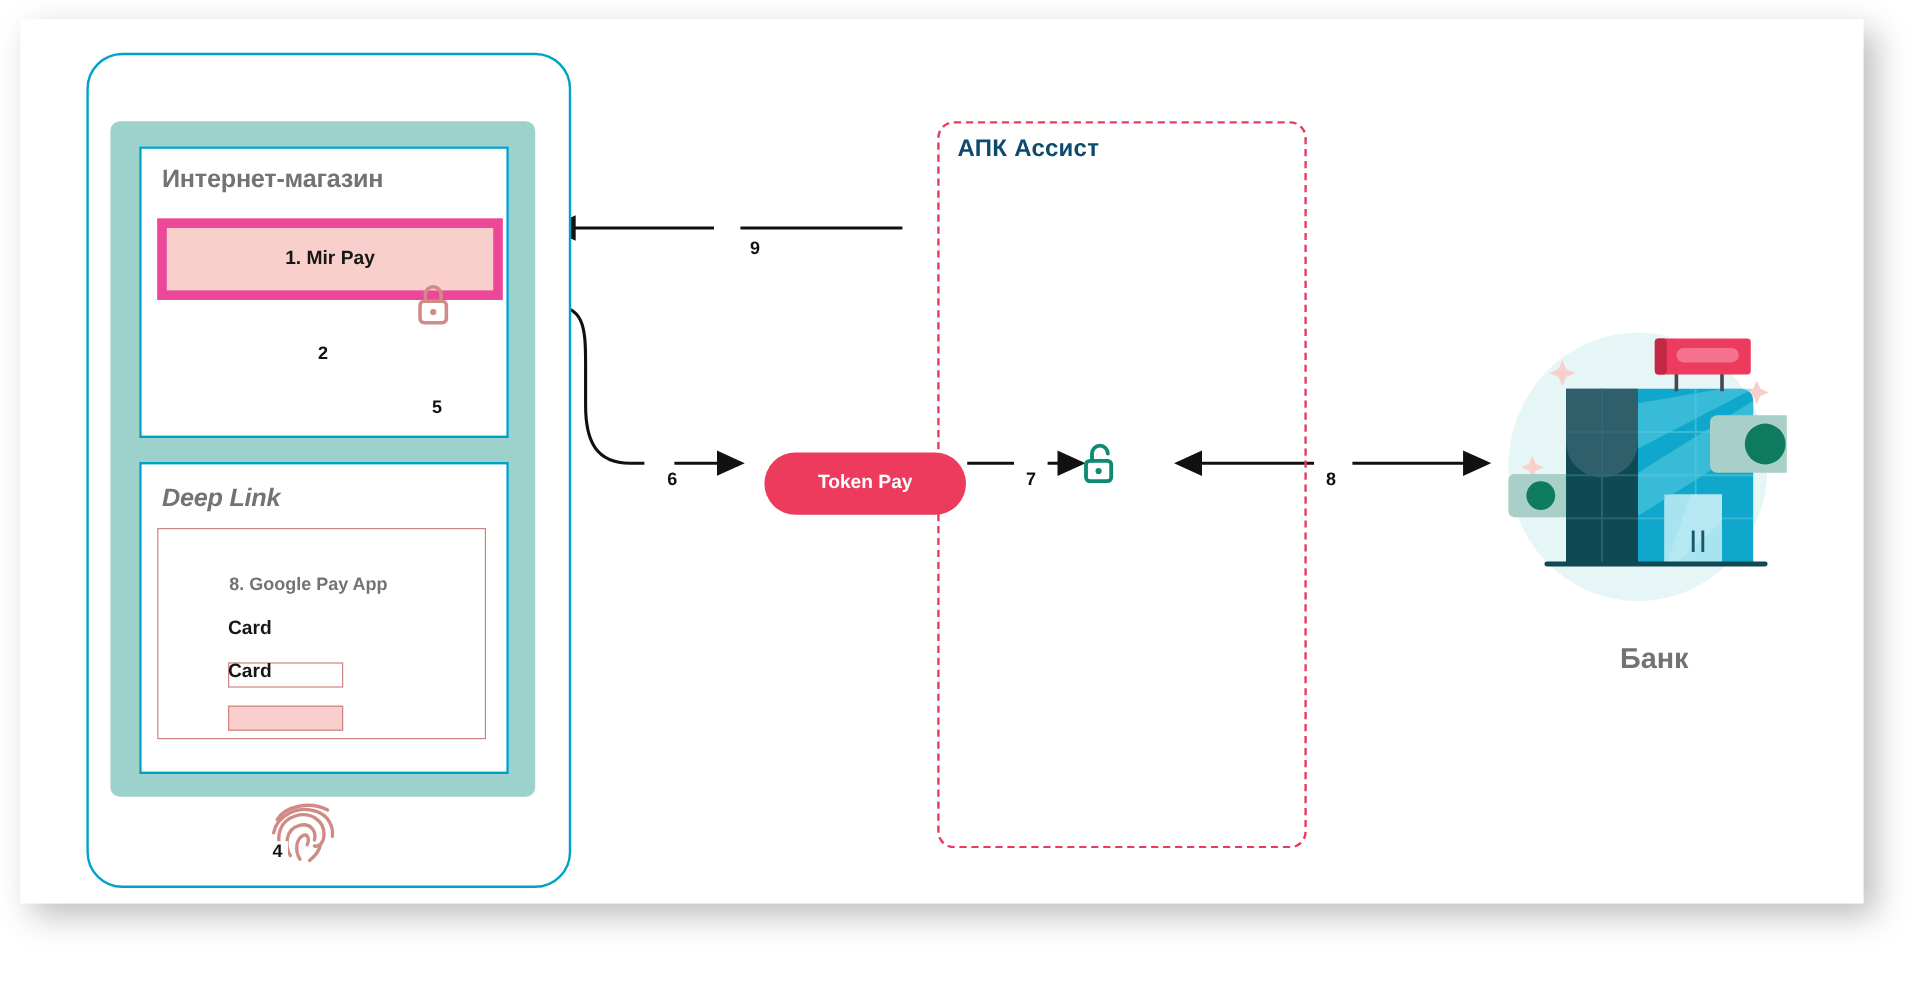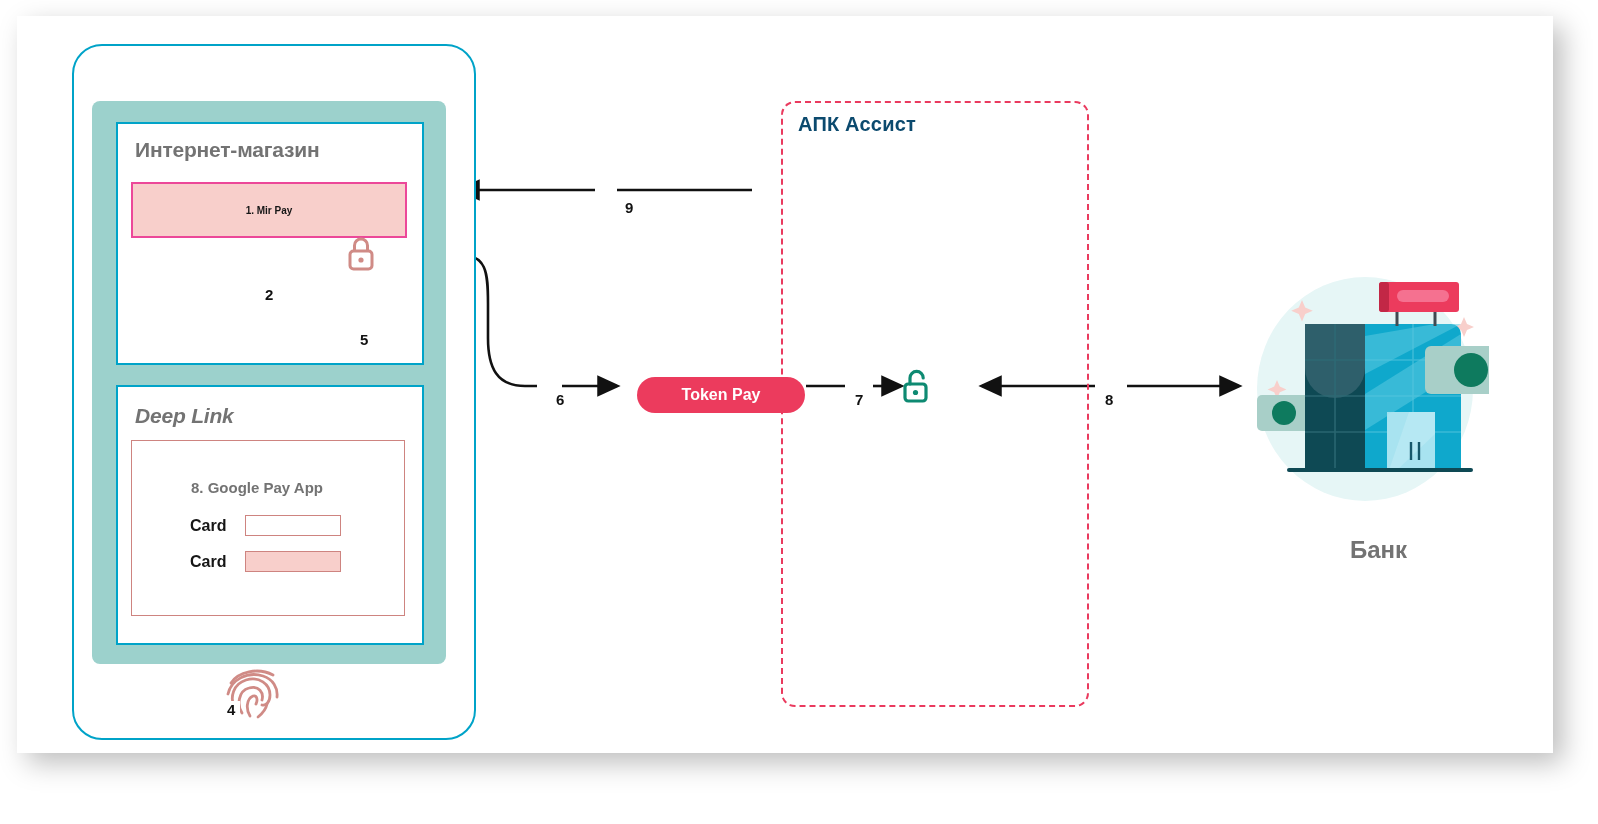--- a/index.html
+++ b/index.html
@@ -9,33 +9,33 @@
         box-shadow:10px 10px 26px rgba(0,0,0,0.26);}
   svg{display:block;}
   .lbl{position:absolute;font-weight:bold;color:#737373;white-space:nowrap;}
   #phone{position:absolute;left:55px;top:28px;width:400px;height:692px;border:2.2px solid #00A3C8;border-radius:30px;background:#fff;}
   #tealframe{position:absolute;left:75px;top:85px;width:354px;height:563px;background:#9CD1CC;border-radius:8px;}
   .whitebox{position:absolute;background:#ffffff;border:2px solid #00A3C8;}
   #shopbox{left:99px;top:106px;width:304px;height:239px;}
   #deepbox{left:99px;top:369px;width:304px;height:256px;}
   #shop-title{left:118px;top:122px;font-size:21px;letter-spacing:-0.2px;}
   #deep-title{left:118px;top:388px;font-size:21px;letter-spacing:-0.2px;font-style:italic;}
-  #mirpay{position:absolute;left:114px;top:166px;width:272px;height:52px;background:#F8CFCB;border:2px solid #ec4899;
-          display:flex;align-items:center;justify-content:center;font-size:10px;font-weight:bold;color:#161616;}
+  #mirpay{position:absolute;left:114px;top:166px;width:272px;height:52px;background:#F8CFCB;border:8px solid #ec4899;
+          display:flex;align-items:center;justify-content:center;font-size:16px;font-weight:bold;color:#161616;}
   #gpaybox{position:absolute;left:114px;top:424px;width:272px;height:174px;background:#ffffff;border:1.8px solid #CE8480;}
   #gpay-title{left:174px;top:463px;font-size:15px;}
-  .cardrow{position:absolute;display:flex;align-items:center;gap:19px;}
+  .cardrow{position:absolute;display:flex;align-items:flex-start;gap:19px;flex-direction:column;}
   .cardrow .cl{font-size:16px;font-weight:bold;color:#161616;}
   .cardinput{width:94px;height:19px;border:1.8px solid #CE8480;background:#ffffff;}
   .cardinput.filled{background:#F8CFCB;}
   #cardrow1{left:173px;top:499px;}
   #cardrow2{left:173px;top:535px;}
   #apk-box{position:absolute;left:764px;top:85px;width:304px;height:602px;border:2.4px dashed #EA3A5E;border-radius:14px;}
   #apk-title{left:781px;top:97px;font-size:20px;color:#0c4a6e;letter-spacing:0.2px;}
-  #tokenpay{position:absolute;left:620px;top:361px;width:168px;height:36px;background:#EC3B5D;border-radius:26px;
+  #tokenpay{position:absolute;left:620px;top:361px;width:168px;height:52px;background:#EC3B5D;border-radius:26px;
             display:flex;align-items:center;justify-content:center;color:#ffffff;font-size:16px;font-weight:bold;}
   #bank-label{left:1333px;top:520px;font-size:24px;}
   .num{position:absolute;font-size:15px;font-weight:bold;color:#111;background:#ffffff;padding:0 5px;}
   #n2{left:243px;top:270px;}
   #n5{left:338px;top:315px;}
   #n4{left:205px;top:685px;}
   #n6{left:534px;top:375px;}
   #n7{left:833px;top:375px;}
   #n8{left:1083px;top:375px;}
   #n9{left:603px;top:183px;}

